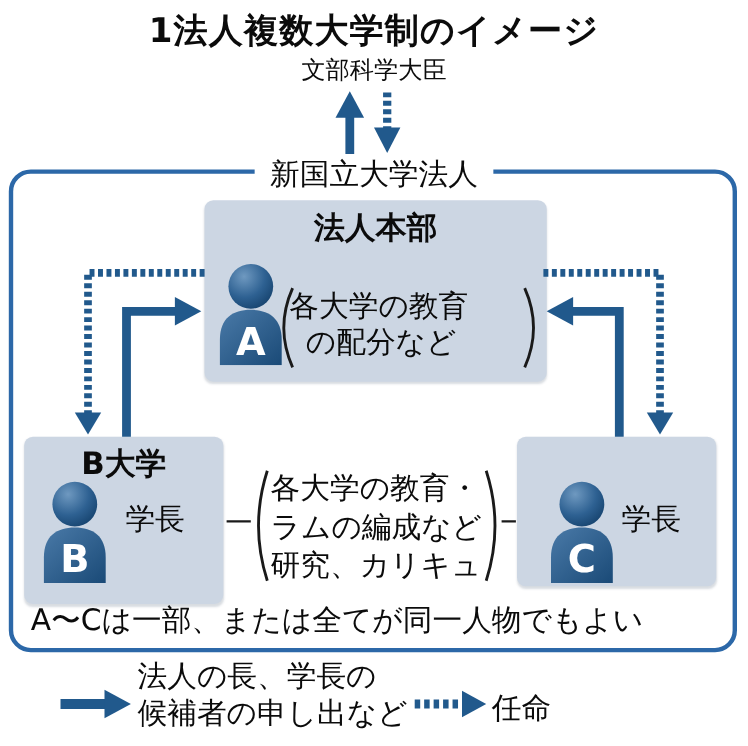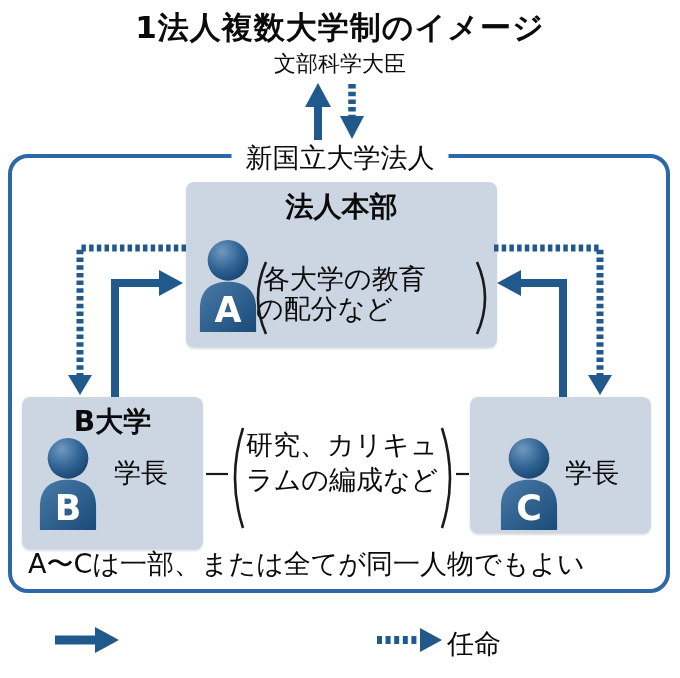--- a/index.html
+++ b/index.html
@@ -64,21 +64,21 @@
     font-size: 28px;
     font-weight: 700;
   }
   .person {
     position: absolute;
     width: 62px; height: 93px;
   }
   .txt { position: absolute; font-size: 27px; line-height: 35px; white-space: nowrap; }
   #hq-role  { left: 83px; top: 42px; }
   #hq-note1 { left: 77px; top: 79px; }
-  #hq-note2 { left: 70px; top: 112px; font-family: Liberation Mono, monospace; }
+  #hq-note2 { left: 92px; top: 112px; }
   .uni-role-b { left: 92px; top: 58px; }
   .uni-role-c { left: 95px; top: 58px; }
   .uni-note {
     left: 246px; top: 427px;
     font-size: 27px;
     line-height: 35px;
     white-space: nowrap;
     z-index: 2;
   }
   .bottom-note {
@@ -166,26 +166,31 @@
   <div class="abs panel" id="panel-c">
     <svg class="person" style="left:28px; top:40px;" viewBox="0 0 64 96">
       <circle cx="32" cy="22" r="21" fill="url(#headGrad)"></circle>
       <path d="M3,96 L3,72 C3,52 15,44 32,44 C49,44 61,52 61,72 L61,96 Z" fill="url(#bodyGrad)"></path>
       <text x="32" y="86" text-anchor="middle" class="person-letter">C</text>
     </svg>
     <div class="txt uni-role-c">学長</div>
   </div>
 
   <div class="abs uni-note">
+    <div>各大学の教育・</div>
+    <div>ラムの編成など</div>
     <div>研究、カリキュ</div>
-    <div>ラムの編成など</div>
   </div>
 
   <div class="abs bottom-note">A〜Cは一部、または全てが同一人物でもよい</div>
 
+  <div class="abs legend-solid-label">
+    <div>法人の長、学長の</div>
+    <div>候補者の申し出など</div>
+  </div>
   <div class="abs legend-dotted-label">任命</div>
 
   <svg id="arrow-overlay" width="680" height="678" viewBox="0 0 680 678">
 
     <g>
       <path class="arrow-shaft" stroke-width="8" d="M318,140 L318,104"></path>
       <polygon class="arrow-head" points="318,83 305,107 331,107"></polygon>
     </g>
 
     <g>

